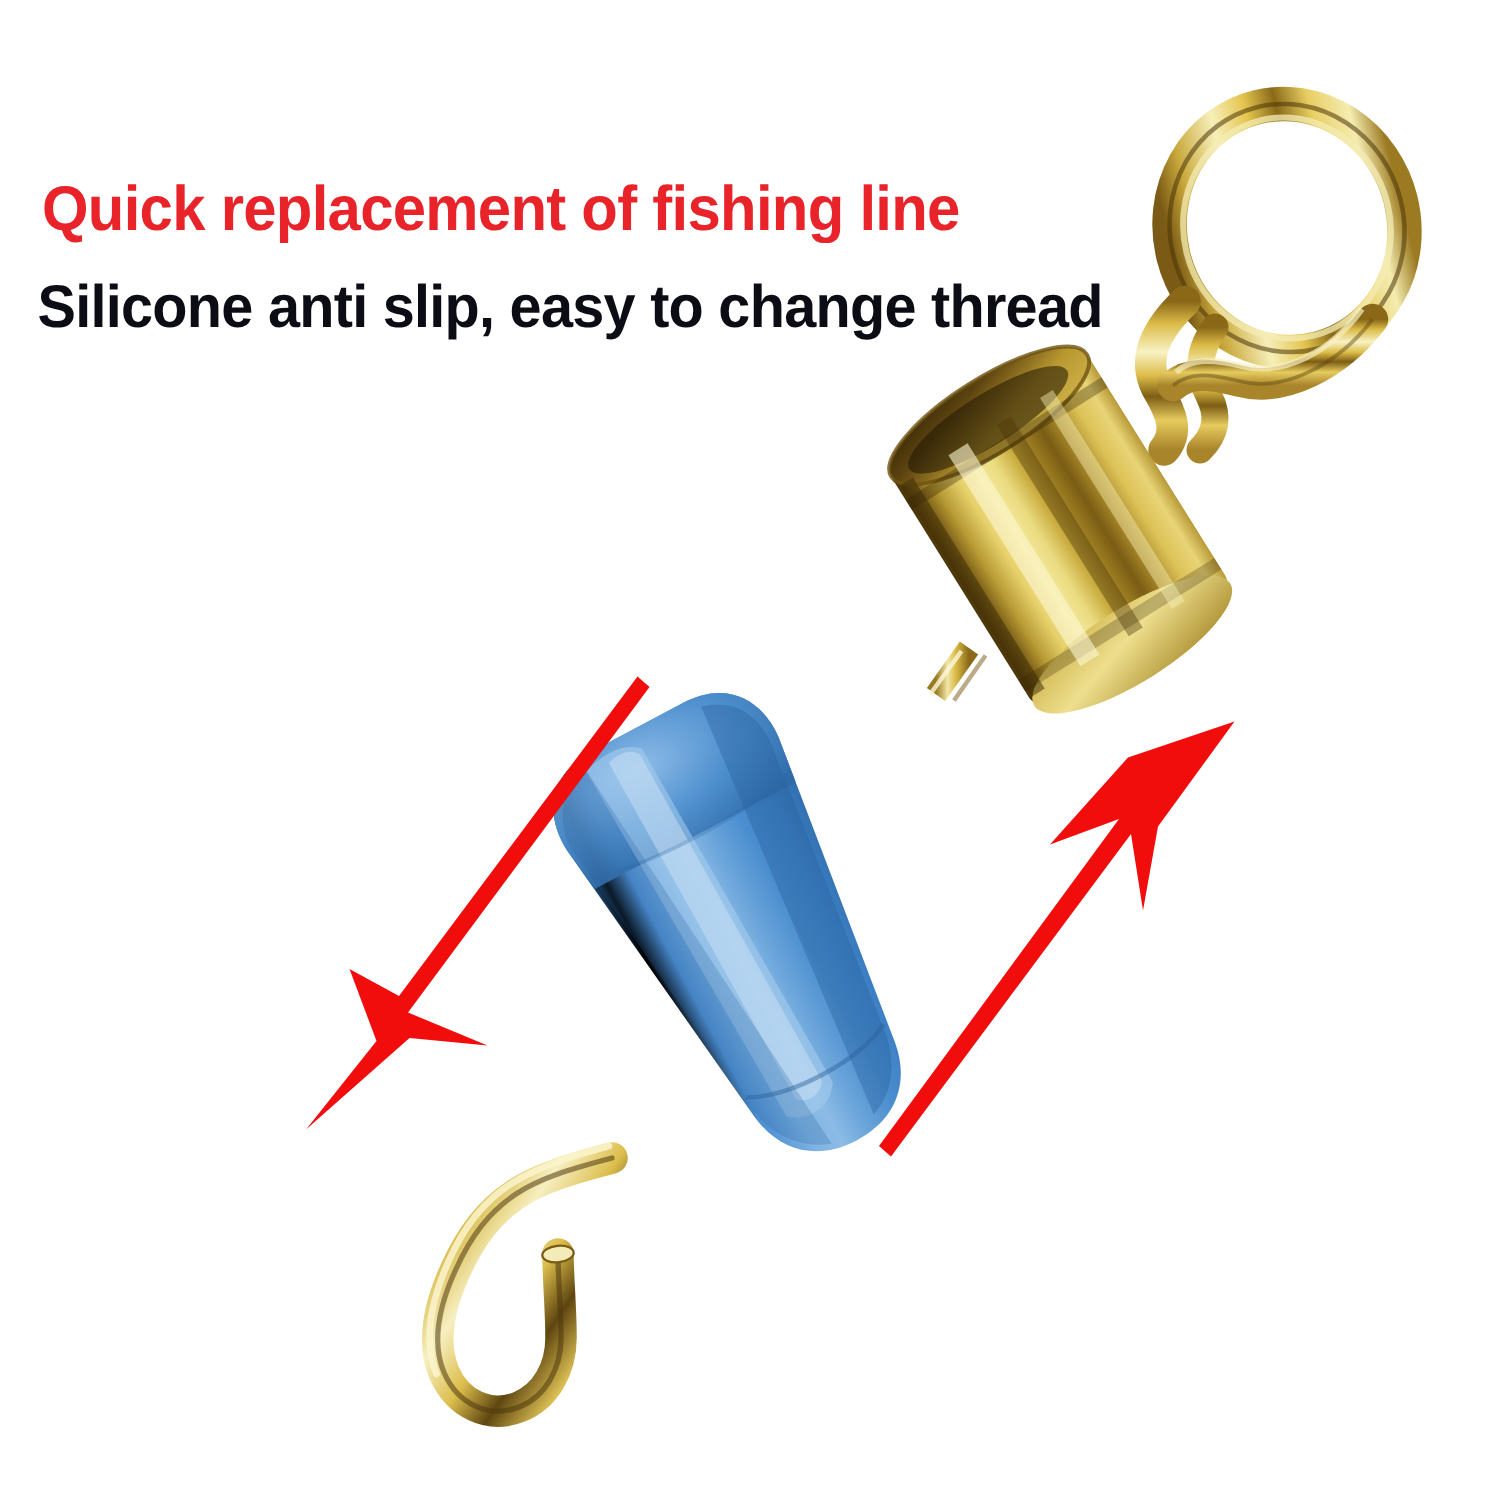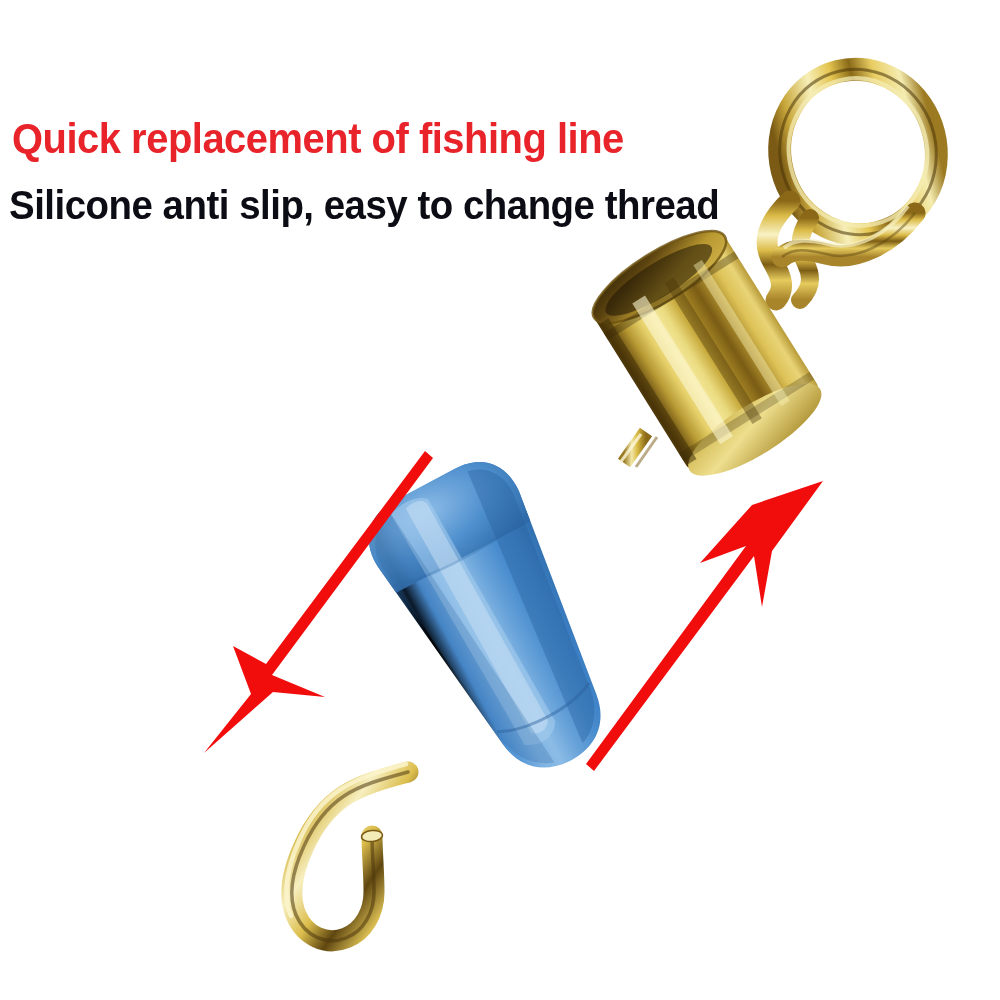--- a/index.html
+++ b/index.html
@@ -19,21 +19,21 @@
   }
   #product-svg {
     position: absolute;
     left: 0;
     top: 0;
     width: 1000px;
     height: 1000px;
   }
   .caption-layer {
     position: absolute;
-    left: 0;
+    left: 16px;
     top: 0;
     width: 888px;
     height: 1000px;
     pointer-events: none;
     text-decoration: underline;
   }
   .caption {
     position: absolute;
     white-space: nowrap;
     font-family: "Liberation Sans", sans-serif;

